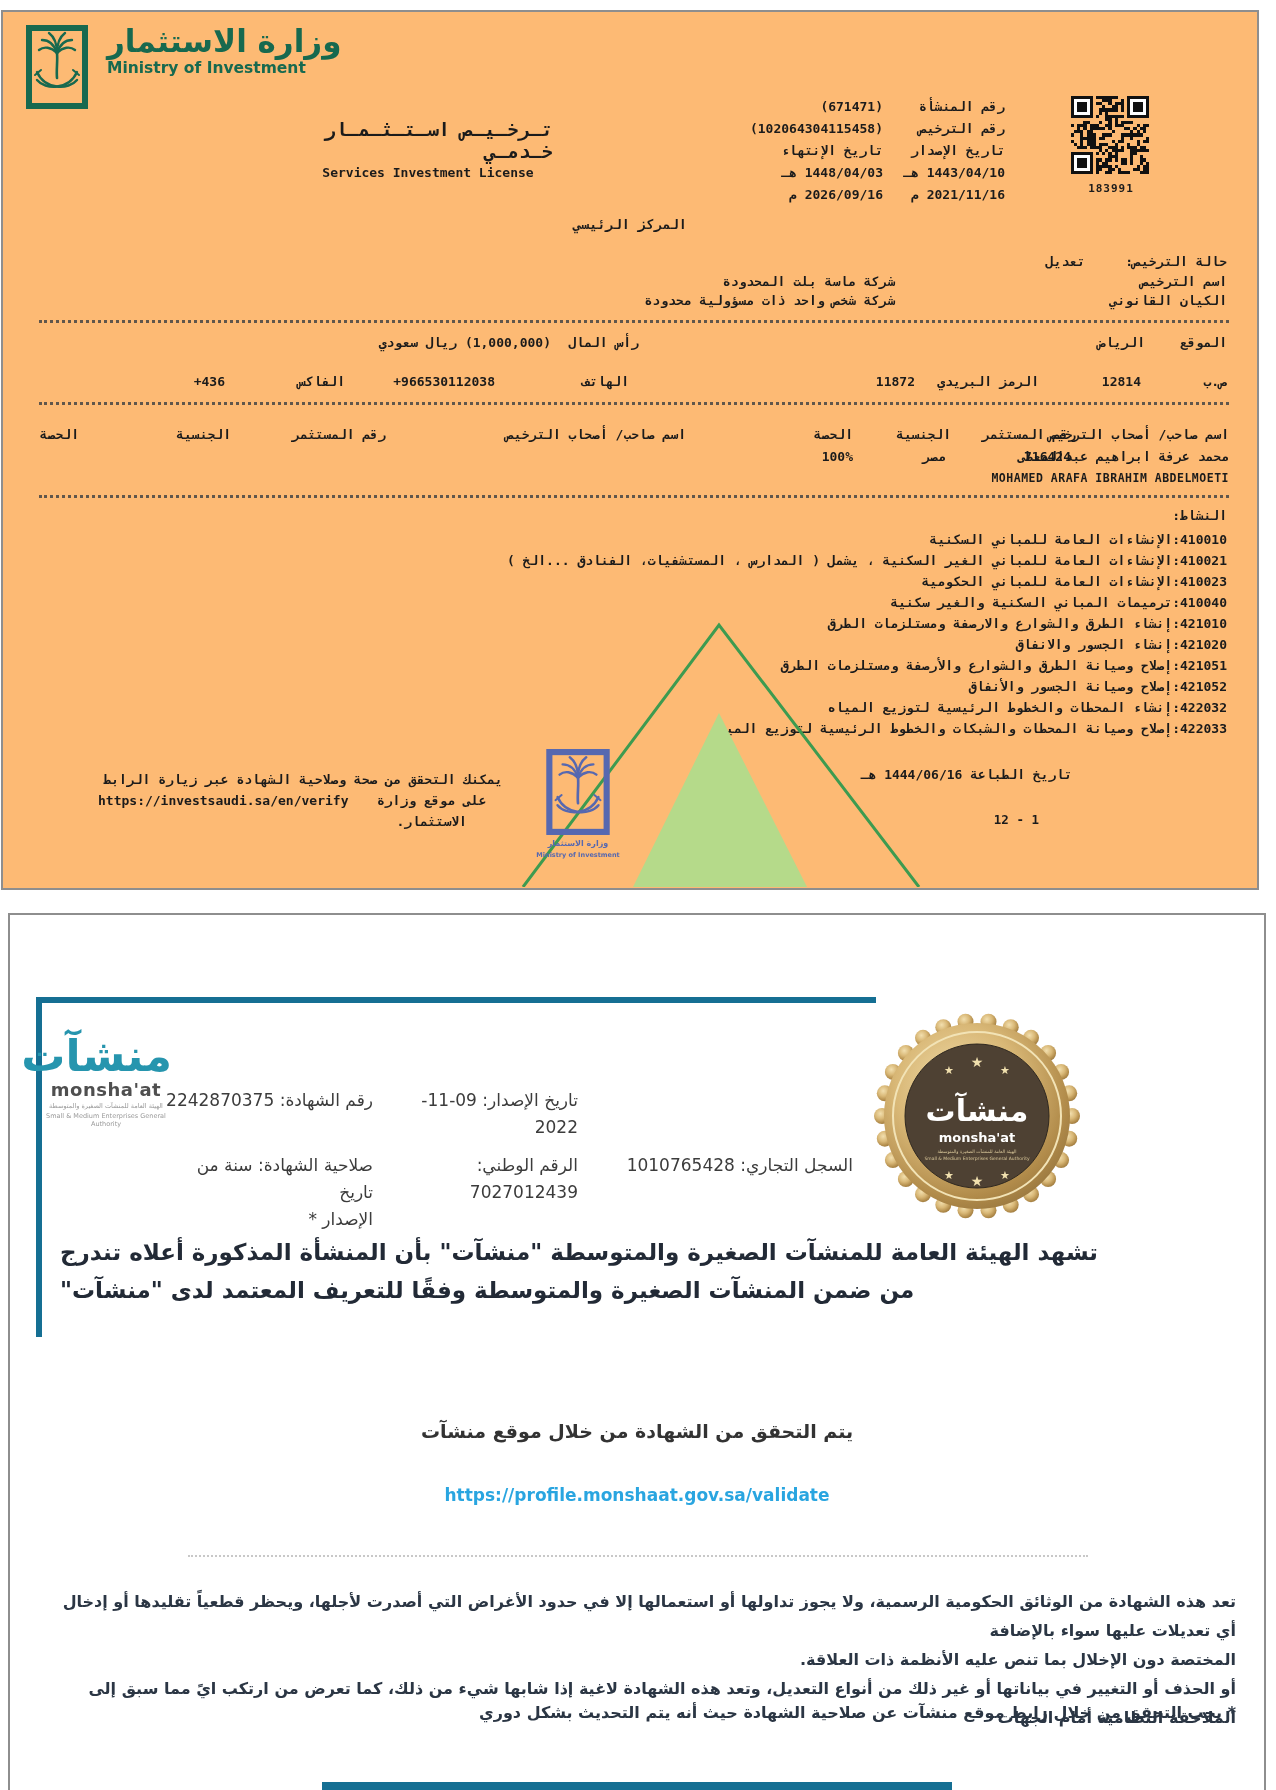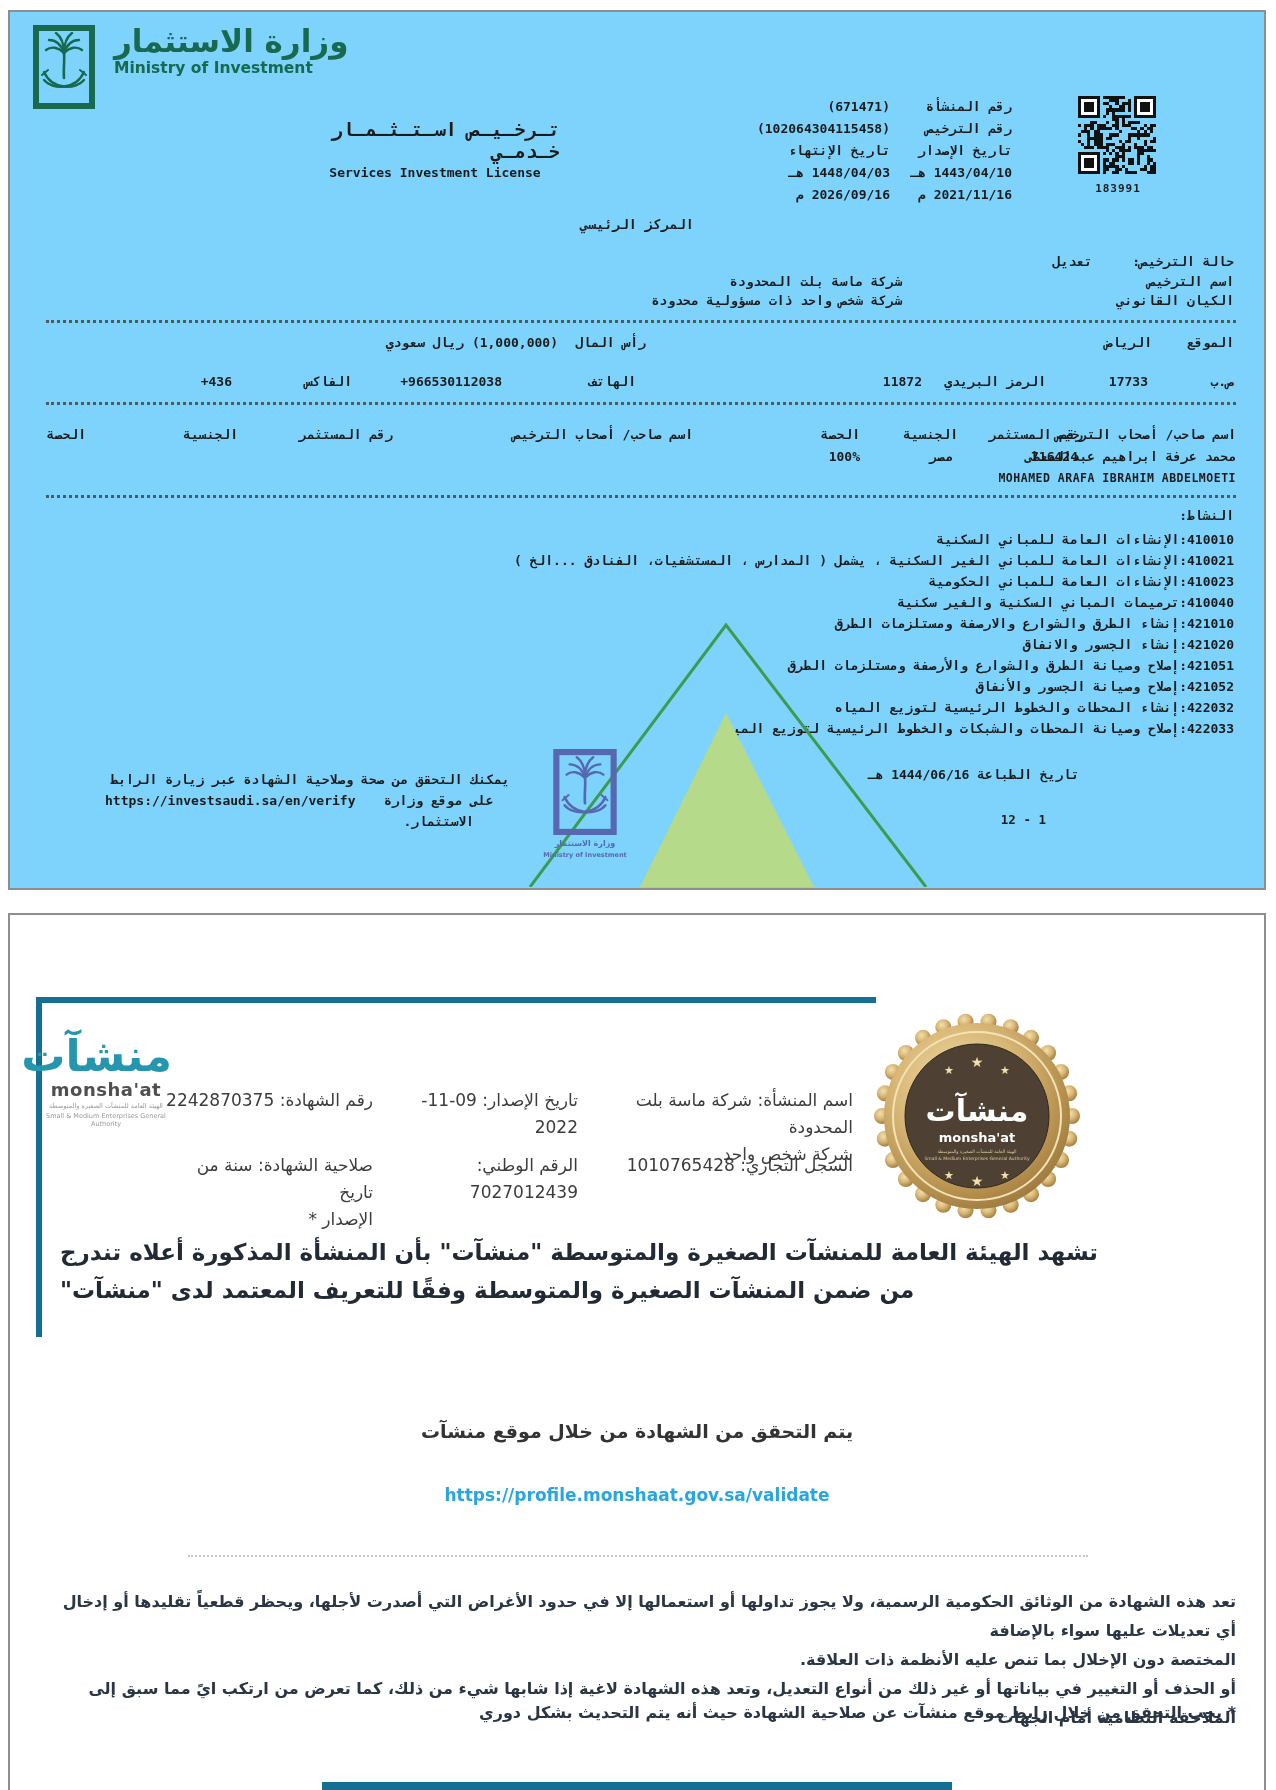--- a/index.html
+++ b/index.html
@@ -1,20 +1,20 @@
 <!DOCTYPE html>
 <html><head>
 <meta charset="utf-8">
 <style>
   html,body{margin:0;padding:0;width:1276px;height:1790px;background:#fff;overflow:hidden;
     font-family:"DejaVu Sans",sans-serif;}
   .abs{position:absolute;}
   
-  .doc1{position:absolute;left:8px;top:10px;width:1254px;height:876px;border:2px solid #8e8e8e;
-    background:#7dd3fc;font-family:"DejaVu Sans Mono","DejaVu Sans",monospace;font-weight:bold;
+  .doc1{position:absolute;left:1px;top:10px;width:1254px;height:876px;border:2px solid #8e8e8e;
+    background:#fdba74;font-family:"DejaVu Sans Mono","DejaVu Sans",monospace;font-weight:bold;
     color:#1b1b1b;font-size:13px;overflow:hidden;}
   .moi-logo{left:18px;top:12px;display:flex;gap:14px;align-items:flex-start;color:#17694f;}
   .moi-logo svg{display:block;}
   .moi-name-ar{font-family:"DejaVu Sans",sans-serif;font-size:31px;font-weight:bold;line-height:1.1;direction:rtl;}
   .moi-name-en{font-family:"DejaVu Sans",sans-serif;font-size:15.5px;font-weight:bold;margin-top:1px;}
   .doc1-title{left:300px;top:106px;width:250px;text-align:center;}
   .doc1-title .t-ar{font-size:19px;direction:rtl;text-align:right;}
   .doc1-title .t-en{font-size:13px;margin-top:3px;}
   .hdr-col{text-align:right;direction:rtl;line-height:22px;}
   .hdr-values{right:374px;top:84px;width:195px;}
@@ -349,21 +349,21 @@
   <span class="abs rtl" style="right:362px;top:281px">شركة شخص واحد ذات مسؤولية محدودة</span>
 
   <div class="abs dotted1" style="top:308px"></div>
 
   <span class="abs rtl" style="right:30px;top:323px">الموقع</span>
   <span class="abs rtl" style="right:112px;top:323px">الرياض</span>
   <span class="abs rtl" style="right:618px;top:323px">رأس المال</span>
   <span class="abs rtl" style="right:706px;top:323px">(1,000,000) ريال سعودي</span>
 
   <span class="abs rtl" style="right:30px;top:362px">ص.ب</span>
-  <span class="abs ltr" style="right:116px;top:362px">17733</span>
+  <span class="abs ltr" style="right:116px;top:362px">12814</span>
   <span class="abs rtl" style="right:218px;top:362px">الرمز البريدي</span>
   <span class="abs ltr" style="right:342px;top:362px">11872</span>
   <span class="abs rtl" style="right:628px;top:362px">الهاتف</span>
   <span class="abs ltr" style="right:762px;top:362px">+966530112038</span>
   <span class="abs rtl" style="right:912px;top:362px">الفاكس</span>
   <span class="abs ltr" style="right:1032px;top:362px">+436</span>
 
   <div class="abs dotted1" style="top:390px"></div>
 
   <span class="abs rtl" style="right:28px;top:415px">اسم صاحب/ أصحاب الترخيص</span>
@@ -431,24 +431,20 @@
   <div class="abs teal" style="left:26px;top:82px;width:840px;height:6px"></div>
   <div class="abs teal" style="left:26px;top:82px;width:6px;height:340px"></div>
 
   <div class="abs mlogo">
     <div class="mlogo-ar">منشآت</div>
     <div class="mlogo-en">monsha'at</div>
     <div class="mlogo-sub">الهيئة العامة للمنشآت الصغيرة والمتوسطة</div>
     <div class="mlogo-sub" style="direction:ltr">Small &amp; Medium Enterprises General Authority</div>
   </div>
 
-  <div class="abs mcell" style="right:411px;top:172px;width:270px">
-    <div>اسم المنشأة: شركة ماسة بلت المحدودة</div>
-    <div>شركة شخص واحد</div>
-  </div>
   <div class="abs mcell" style="right:686px;top:172px;width:190px">تاريخ الإصدار: 09-11-2022</div>
   <div class="abs mcell" style="right:891px;top:172px;width:215px">رقم الشهادة: 2242870375</div>
   <div class="abs mcell" style="right:411px;top:237px;width:270px">السجل التجاري: 1010765428</div>
   <div class="abs mcell" style="right:686px;top:237px;width:200px">الرقم الوطني: 7027012439</div>
   <div class="abs mcell" style="right:891px;top:237px;width:215px">
     <div>صلاحية الشهادة: سنة من تاريخ</div>
     <div>الإصدار *</div>
   </div>
 
   <div class="abs badge">

